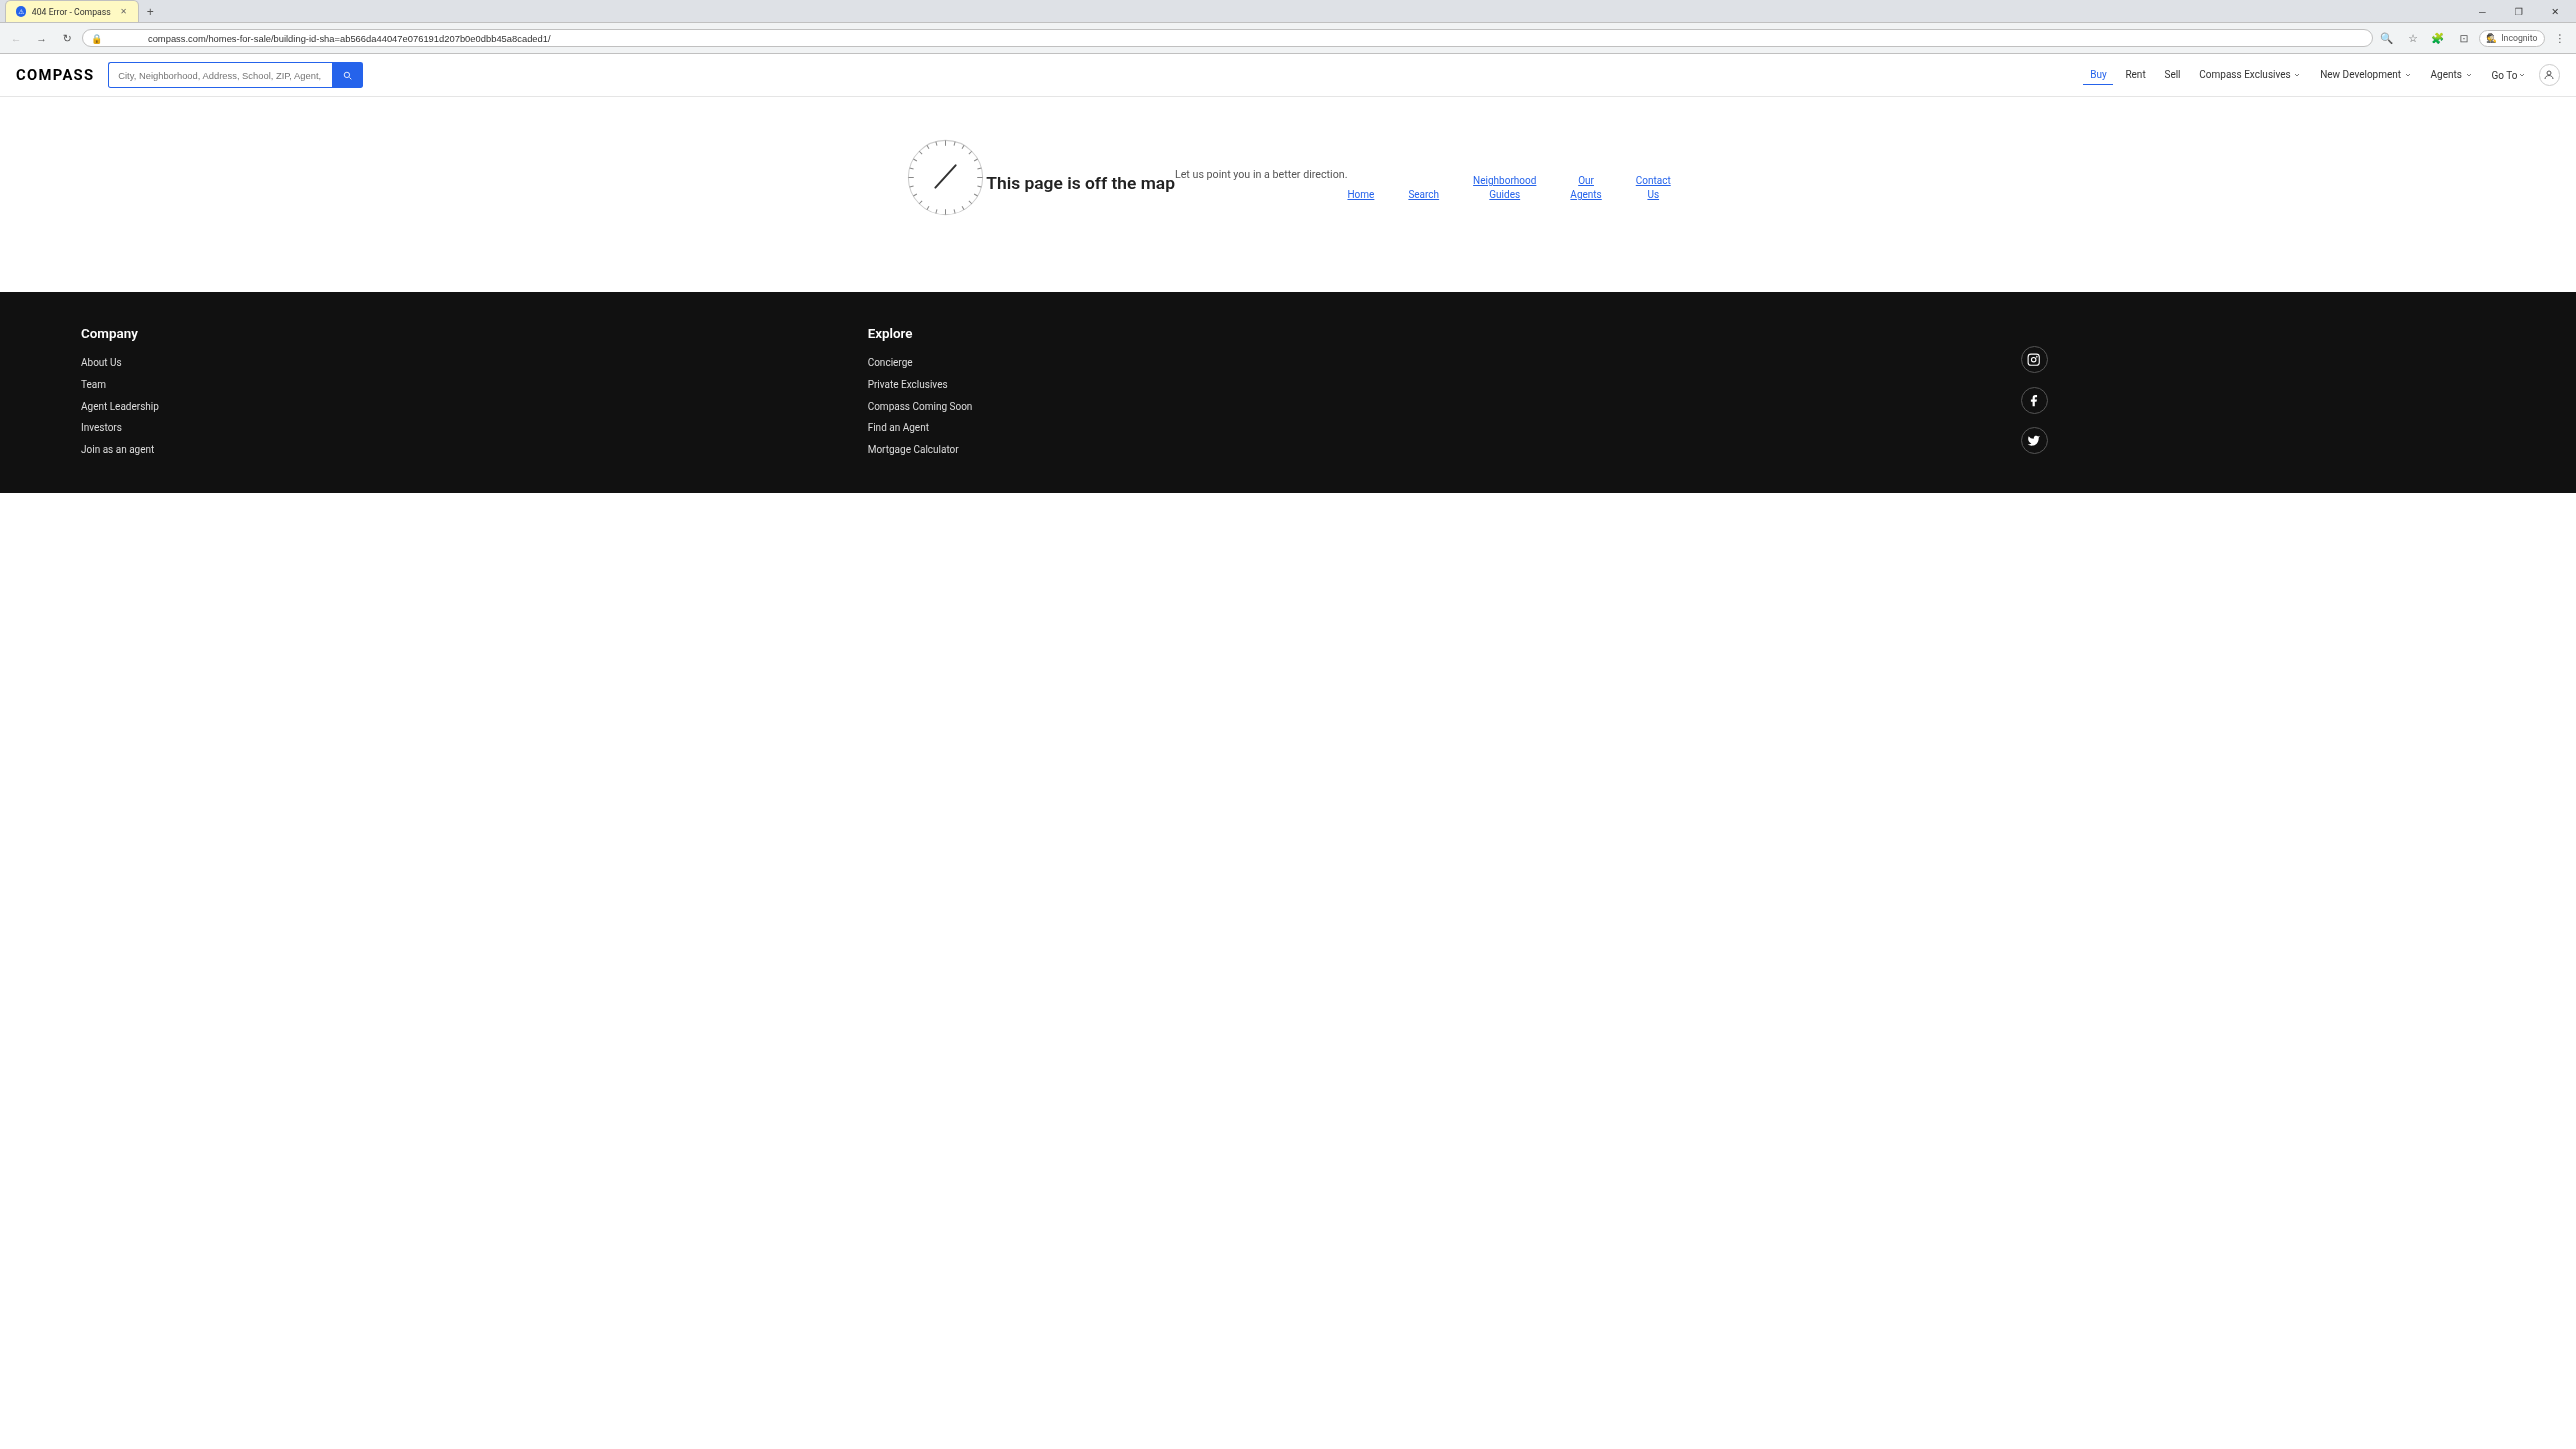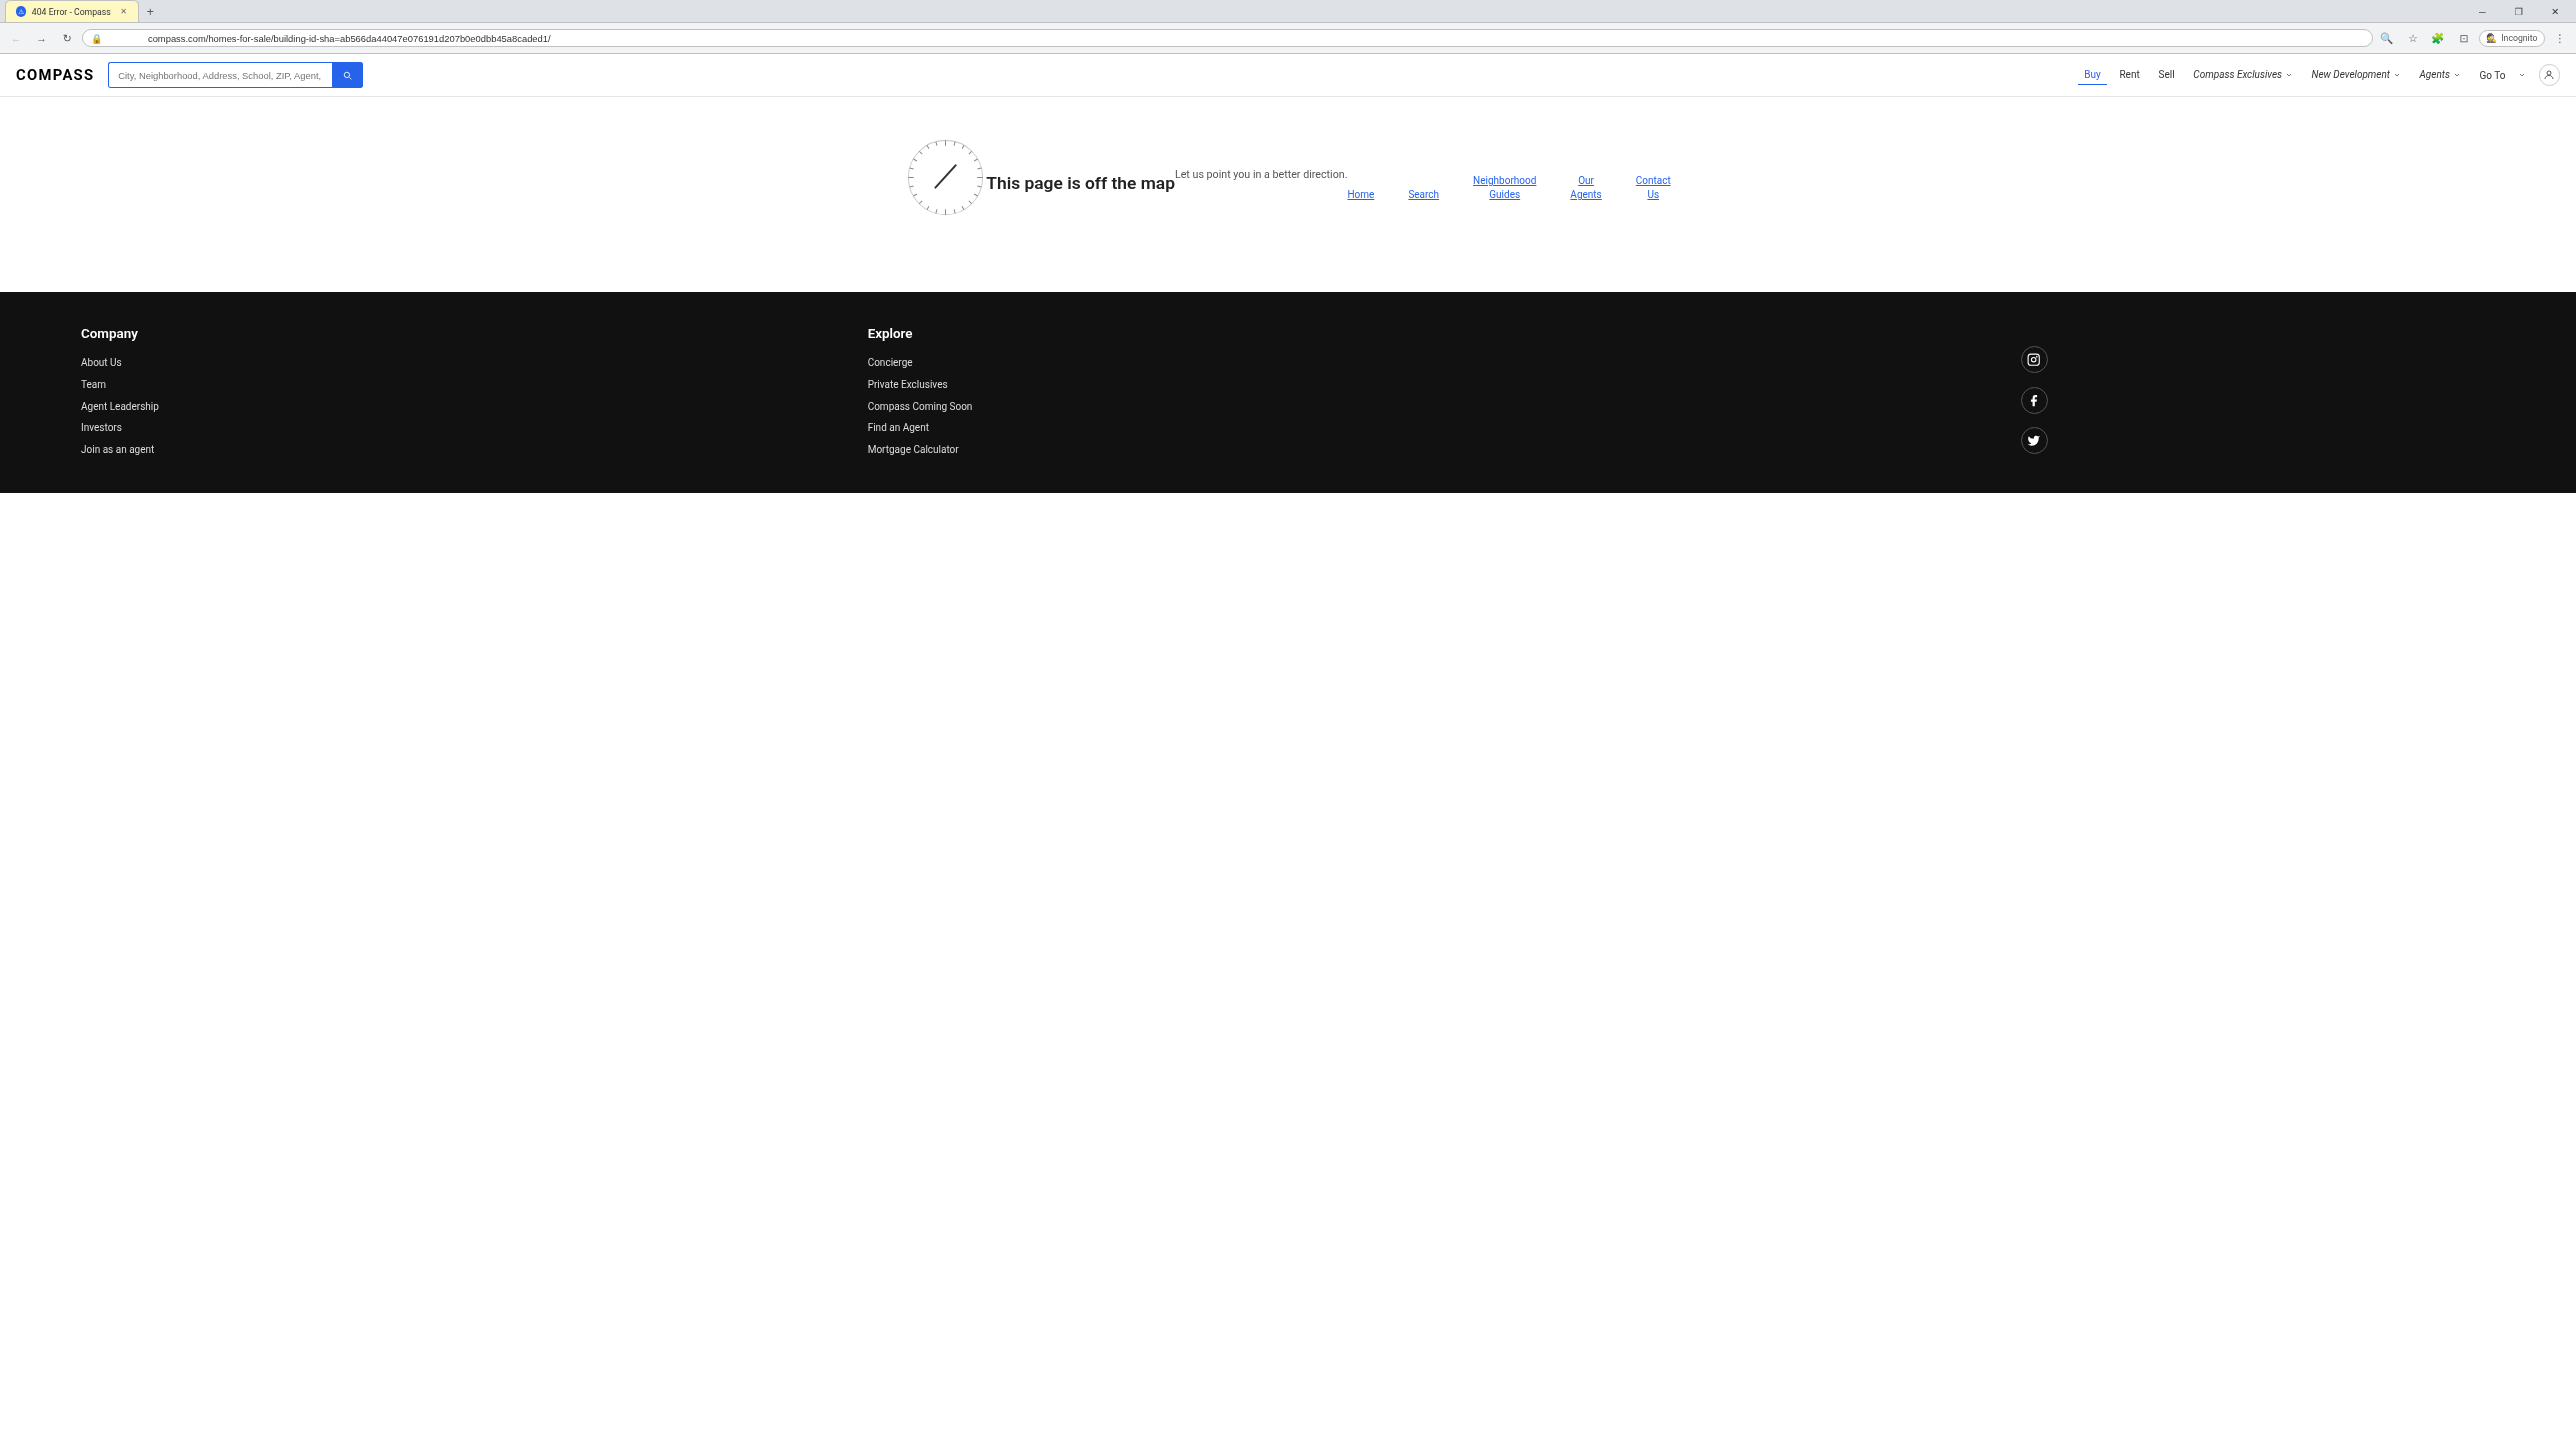--- a/index.html
+++ b/index.html
@@ -236,32 +236,31 @@
 
     .nav-link.active {
       border-bottom: 1.3px solid #2563eb;
       color: #2563eb;
     }
 
     .nav-link-dropdown {
       display: flex;
       align-items: center;
       gap: 2.7px;
-      font-style: italic;
     }
 
     .nav-link-dropdown svg {
       width: 8px;
       height: 8px;
     }
 
     .nav-goto {
       display: flex;
       align-items: center;
-      gap: 13px;
+      gap: 1px;
       font-size: 10px;
       color: #333;
       cursor: pointer;
       padding: 4px 6.7px;
       text-align: right;
     }
 
     .nav-user {
       width: 21.5px;
       height: 21.5px;

